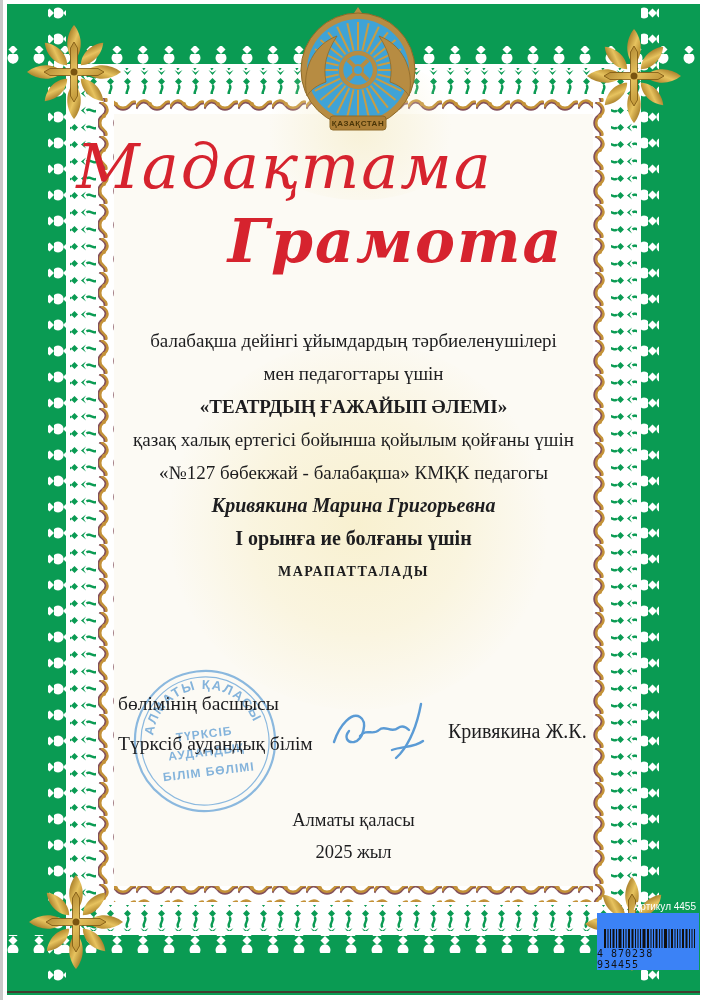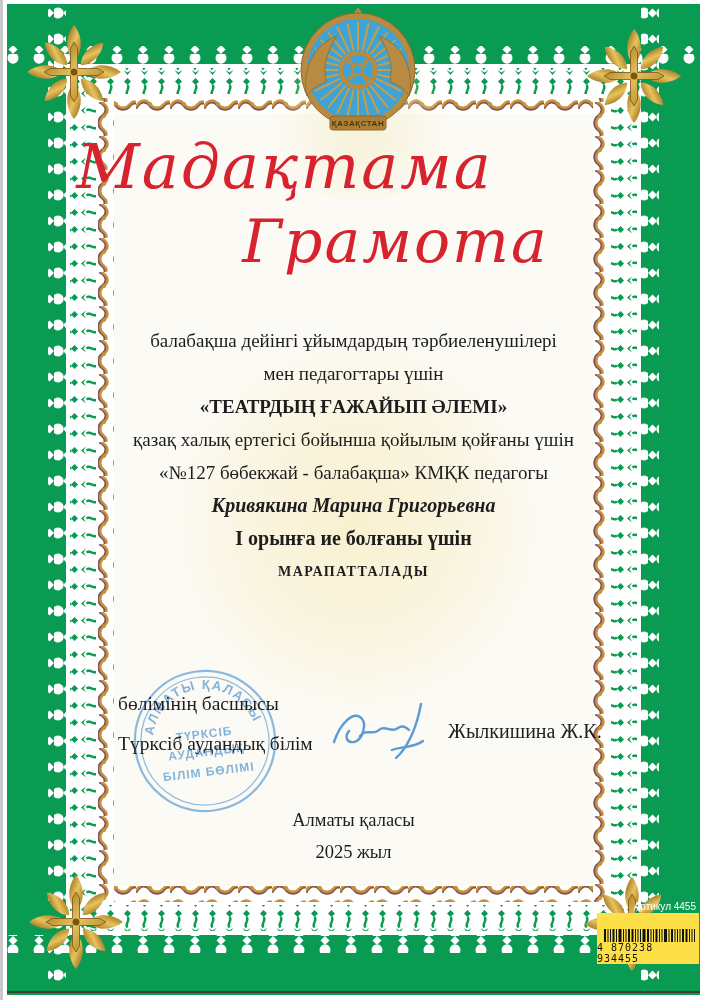--- a/index.html
+++ b/index.html
@@ -20,41 +20,41 @@
     background:radial-gradient(circle, rgba(246,238,204,0.7) 0%, rgba(246,238,204,0) 70%);
   }
   
   #emblem-svg{position:absolute;left:293px;top:4px;z-index:3;}
   
   .title1,.title2{
     position:absolute;left:0;width:569px;text-align:center;z-index:4;
     font-family:"DejaVu Serif","Liberation Serif",serif;font-style:italic;color:#d6232e;
   }
   .title1{top:130px;font-size:62px;letter-spacing:2px;}
-  .title2{top:206px;font-size:60px;padding-left:84px;width:623px;letter-spacing:2px;}
+  .title2{top:206px;font-size:60px;padding-left:84px;width:623px;letter-spacing:2px;font-weight:bold;}
   
   .cert-body{position:absolute;left:106px;top:324px;width:495px;text-align:center;z-index:4;
     font-size:19px;line-height:33px;}
   .cert-body .b{font-weight:bold;}
   .recipient{font-weight:bold;font-style:italic;font-size:20px;}
   .reason{font-weight:bold;font-size:20px;}
   .verb{font-weight:bold;font-size:14px;letter-spacing:1.5px;}
   
   #stamp-svg{position:absolute;left:120px;top:656px;z-index:3;}
   .role{position:absolute;left:118px;top:684px;width:230px;z-index:4;font-size:19.5px;line-height:40px;}
   #sig-svg{position:absolute;left:326px;top:690px;z-index:4;}
   .signer{position:absolute;left:448px;top:720px;font-size:20px;z-index:4;}
   
   .city,.year{position:absolute;left:0;width:707px;text-align:center;font-size:18.5px;z-index:4;}
   .city{top:810px;}
   .year{top:842px;}
   
   .article{position:absolute;left:558px;top:901px;width:138px;text-align:right;z-index:6;
     font-family:"Liberation Sans",sans-serif;font-size:10px;color:#ffffff;}
-  .bc-label{position:absolute;left:597px;top:913px;width:102px;height:51px;background:#fde047;z-index:6;
+  .bc-label{position:absolute;left:597px;top:913px;width:102px;height:57px;background:#3b82f6;z-index:6;
     display:flex;flex-direction:column;align-items:center;justify-content:flex-start;padding-top:16px;box-sizing:border-box;}
   .bc-digits{font-family:"DejaVu Sans Mono","Liberation Mono",monospace;font-size:10px;letter-spacing:1px;color:#111;margin-top:0px;}
 </style>
 </head>
 <body>
 
 <svg id="border-svg" class="layer" width="707" height="1000" viewBox="0 0 707 1000">
   <defs>
     <linearGradient id="gg" x1="0" y1="0" x2="1" y2="1">
       <stop offset="0" stop-color="#8a5d10"></stop>
@@ -225,21 +225,21 @@
 
 <svg id="sig-svg" width="120" height="74" viewBox="0 0 120 74">
   <g stroke="#5b9bd5" stroke-width="2.4" fill="none" stroke-linecap="round">
     <path d="M8,52 C14,34 26,22 34,27 C42,32 37,50 28,52 C21,53 18,47 23,41"></path>
     <path d="M34,46 C41,38 47,46 53,40 C59,34 65,44 72,38 C76,35 80,37 83,40"></path>
     <path d="M95,14 C92,30 86,50 74,64 L70,68"></path>
     <path d="M66,60 C76,56 88,58 97,51"></path>
   </g>
 </svg>
 
-<div class="signer">Жылкишина Ж.К.</div>
+<div class="signer">Кривякина Ж.К.</div>
 
 <div class="city">Алматы қаласы</div>
 <div class="year">2025 жыл</div>
 
 <div class="article">Артикул 4455</div>
 <div class="bc-label">
   <svg id="barcode-bars" width="94" height="30">
       <rect x="3" y="0" width="2" height="30" fill="#111"></rect>
       <rect x="6.5" y="0" width="1" height="30" fill="#111"></rect>
       <rect x="9" y="0" width="1" height="26" fill="#111"></rect>

